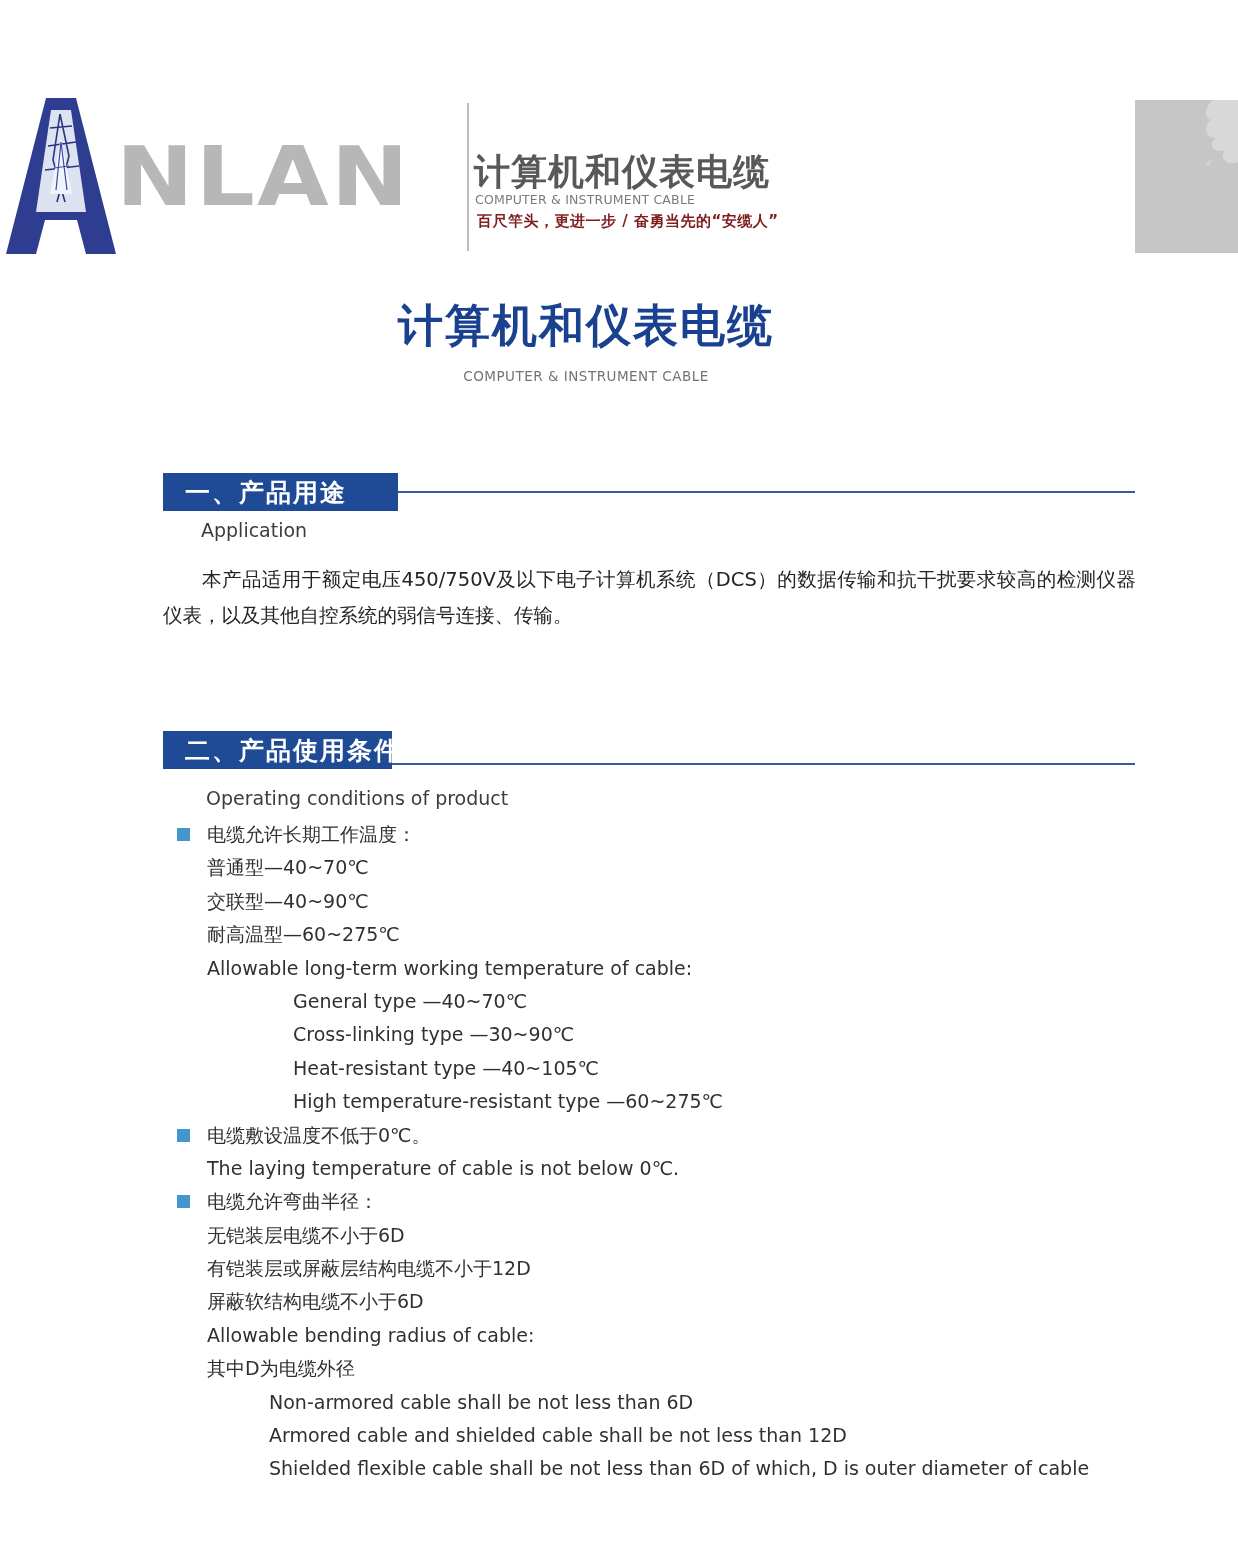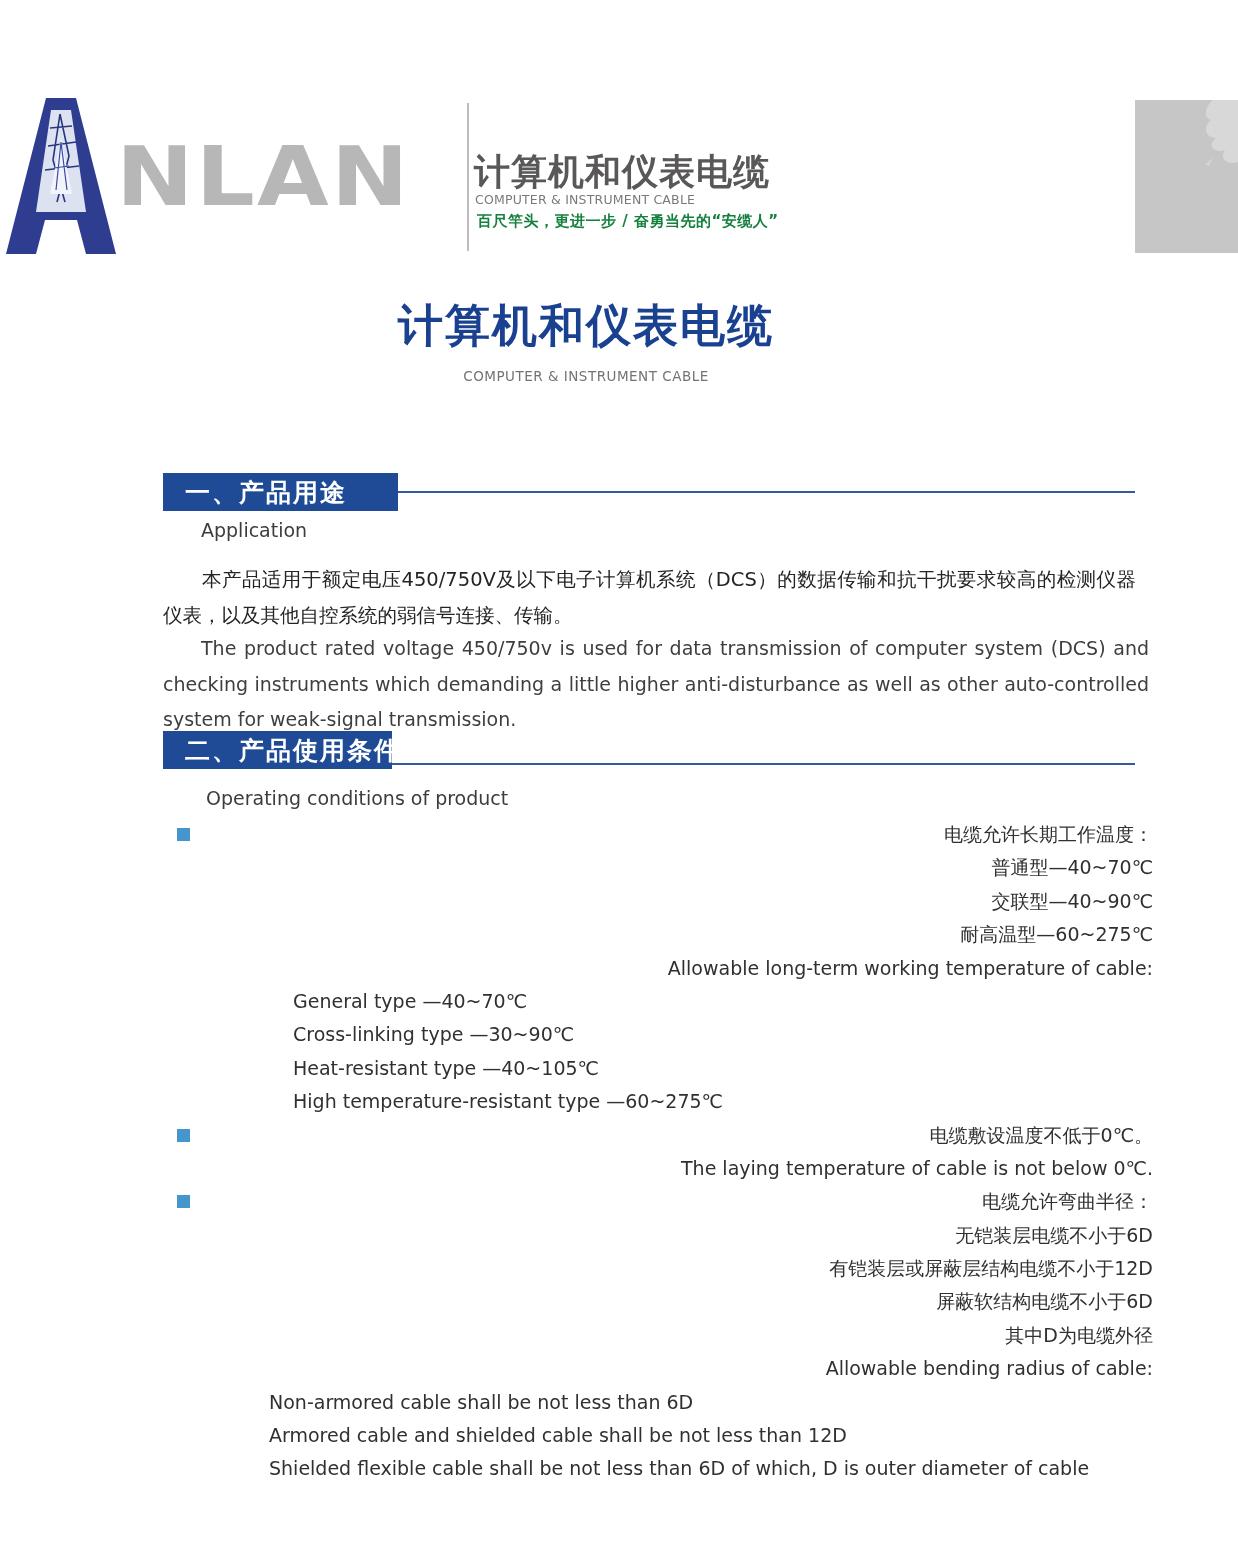--- a/index.html
+++ b/index.html
@@ -26,21 +26,21 @@
   .header-title-cn {
     position: absolute; left: 474px; top: 148px;
     font-size: 36px; font-weight: bold; color: #595757; letter-spacing: 1px; white-space: nowrap;
   }
   .header-title-en {
     position: absolute; left: 475px; top: 192px;
     font-size: 12.5px; color: #7a7a7a; letter-spacing: 0.2px; white-space: nowrap;
   }
   .header-slogan {
     position: absolute; left: 477px; top: 212px;
-    font-size: 15px; font-weight: bold; color: #15803d; letter-spacing: 0.5px; white-space: nowrap; text-align: right;
+    font-size: 15px; font-weight: bold; color: #7f1d1d; letter-spacing: 0.5px; white-space: nowrap; text-align: right;
   }
   .corner-img { position: absolute; left: 1135px; top: 100px; width: 103px; height: 153px; }
   
   .hero { position: absolute; left: 0; top: 296px; width: 1172px; text-align: center; }
   .hero-cn { font-size: 45px; font-weight: bold; color: #1a4190; letter-spacing: 2px; }
   .hero-en { margin-top: 12px; font-size: 13.5px; color: #737373; letter-spacing: 0.5px; }
   
   .sec-bar {
     position: absolute; left: 163px; height: 38px;
     background: #1f4b96; color: #ffffff;
@@ -63,21 +63,21 @@
     text-indent: 2em; text-align: justify;
   }
   .para-en {
     position: absolute; left: 163px; top: 631px; width: 986px;
     font-size: 19px; color: #3e3e3e; line-height: 35.5px;
     text-indent: 2em; text-align: justify;
   }
   
   .cond-list { position: absolute; left: 163px; top: 818px; width: 990px; }
   .row { position: relative; height: 33.4px; line-height: 33.4px; font-size: 19px; color: #303030; white-space: nowrap; }
-  .row.b, .row.p { padding-left: 44px; text-align: right; }
+  .row.b, .row.p { padding-left: 44px; }
   .row.i1 { padding-left: 130px; }
   .row.i2 { padding-left: 106px; }
   .row .square {
     position: absolute; left: 14px; top: 50%; margin-top: -6.5px;
     width: 13px; height: 13px; background: #4596cc;
   }
 </style>
 </head>
 <body>
 
@@ -113,21 +113,20 @@
   <div class="hero">
     <div class="hero-cn">计算机和仪表电缆</div>
     <div class="hero-en">COMPUTER &amp; INSTRUMENT CABLE</div>
   </div>
 
   <div class="sec-bar bar-1">一、产品用途</div>
   <div class="sec-line line-1"></div>
   <div class="sec-sub sub-1">Application</div>
 
   <p class="para-cn">本产品适用于额定电压450/750V及以下电子计算机系统（DCS）的数据传输和抗干扰要求较高的检测仪器仪表，以及其他自控系统的弱信号连接、传输。</p>
-  <p class="para-en">The product rated voltage 450/750v is used for data transmission of computer system (DCS) and checking instruments which demanding a little higher anti-disturbance as well as other auto-controlled system for weak-signal transmission.</p>
 
   <div class="sec-bar bar-2">二、产品使用条件</div>
   <div class="sec-line line-2"></div>
   <div class="sec-sub sub-2">Operating conditions of product</div>
 
   <div class="cond-list">
     <div class="row b"><span class="square"></span><span>电缆允许长期工作温度：</span></div>
     <div class="row p"><span>普通型—40~70℃</span></div>
     <div class="row p"><span>交联型—40~90℃</span></div>
     <div class="row p"><span>耐高温型—60~275℃</span></div>
@@ -135,20 +134,20 @@
     <div class="row i1"><span>General type —40~70℃</span></div>
     <div class="row i1"><span>Cross-linking type —30~90℃</span></div>
     <div class="row i1"><span>Heat-resistant type —40~105℃</span></div>
     <div class="row i1"><span>High temperature-resistant type —60~275℃</span></div>
     <div class="row b"><span class="square"></span><span>电缆敷设温度不低于0℃。</span></div>
     <div class="row p"><span>The laying temperature of cable is not below 0℃.</span></div>
     <div class="row b"><span class="square"></span><span>电缆允许弯曲半径：</span></div>
     <div class="row p"><span>无铠装层电缆不小于6D</span></div>
     <div class="row p"><span>有铠装层或屏蔽层结构电缆不小于12D</span></div>
     <div class="row p"><span>屏蔽软结构电缆不小于6D</span></div>
+    <div class="row p"><span>Allowable bending radius of cable:</span></div>
     <div class="row p"><span>其中D为电缆外径</span></div>
-    <div class="row p"><span>Allowable bending radius of cable:</span></div>
     <div class="row i2"><span>Non-armored cable shall be not less than 6D</span></div>
     <div class="row i2"><span>Armored cable and shielded cable shall be not less than 12D</span></div>
     <div class="row i2"><span>Shielded flexible cable shall be not less than 6D of which, D is outer diameter of cable</span></div>
   </div>
 
 </div>
 
 </body></html>

